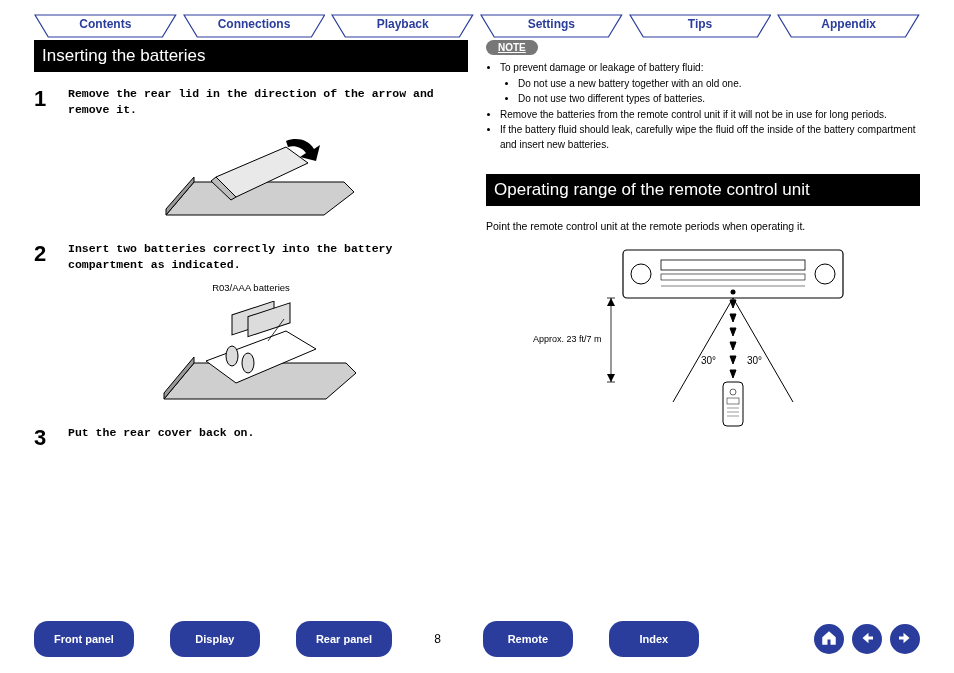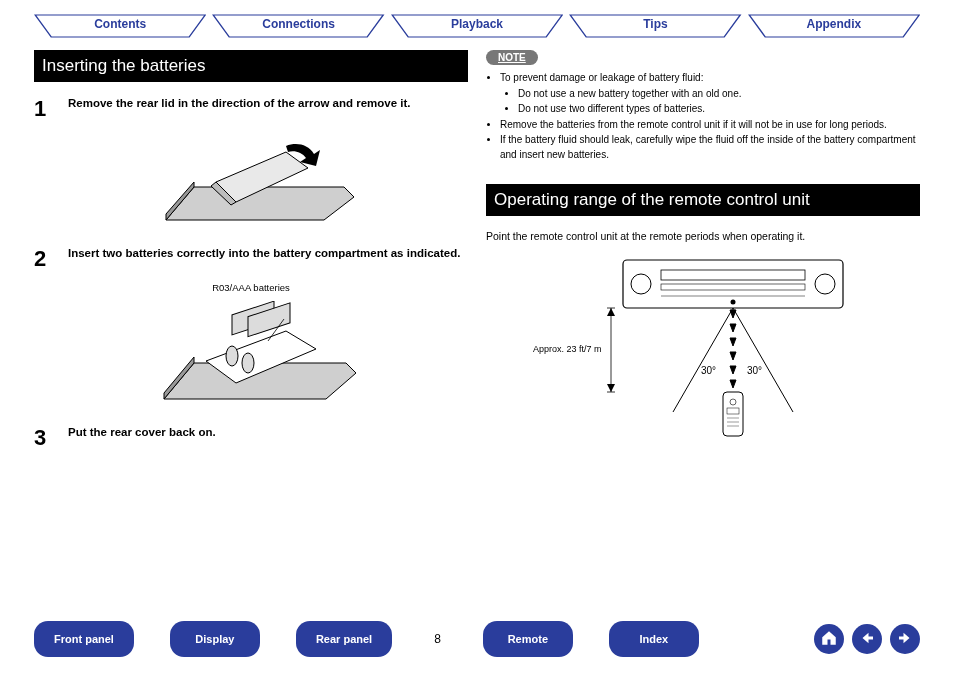--- a/index.html
+++ b/index.html
@@ -12,21 +12,21 @@
     font-size: 11px;
     color: #000;
   }
   .page {
     padding: 14px 34px 0 34px;
   }
   .top-tabs {
     display: flex;
     justify-content: space-between;
     gap: 6px;
-    margin-bottom: 12px;
+    margin-bottom: 2px;
   }
   .tab-wrap {
     position: relative;
     flex: 1;
     height: 24px;
   }
   .tab-wrap svg {
     position: absolute;
     left:0;top:0;width:100%;height:100%;
   }
@@ -64,20 +64,21 @@
     font-size: 22px;
     font-weight: bold;
     width: 20px;
     flex-shrink: 0;
   }
   .step-body {
     flex: 1;
     font-weight: bold;
     font-size: 11.5px;
     line-height: 1.35;
+    font-family: Liberation Mono, monospace;
   }
   .illus {
     width: 230px;
     height: 100px;
     margin: 8px auto 14px auto;
     border: none;
     display: flex;
     align-items: center;
     justify-content: center;
   }
@@ -177,20 +178,26 @@
       <svg viewBox="0 0 140 24" preserveAspectRatio="none">
           <path d="M1 1 L139 1 L126 23 L14 23 Z" fill="none" stroke="#2a3d9c" stroke-width="1.2"></path>
         </svg>
       <div class="lbl">Connections</div>
     </div>
     <div class="tab-wrap">
       <svg viewBox="0 0 140 24" preserveAspectRatio="none">
           <path d="M1 1 L139 1 L126 23 L14 23 Z" fill="none" stroke="#2a3d9c" stroke-width="1.2"></path>
         </svg>
       <div class="lbl">Playback</div>
+    </div>
+    <div class="tab-wrap">
+      <svg viewBox="0 0 140 24" preserveAspectRatio="none">
+          <path d="M1 1 L139 1 L126 23 L14 23 Z" fill="none" stroke="#2a3d9c" stroke-width="1.2"></path>
+        </svg>
+      <div class="lbl">Settings</div>
     </div>
     <div class="tab-wrap">
       <svg viewBox="0 0 140 24" preserveAspectRatio="none">
           <path d="M1 1 L139 1 L126 23 L14 23 Z" fill="none" stroke="#2a3d9c" stroke-width="1.2"></path>
         </svg>
       <div class="lbl">Tips</div>
     </div>
     <div class="tab-wrap">
       <svg viewBox="0 0 140 24" preserveAspectRatio="none">
           <path d="M1 1 L139 1 L126 23 L14 23 Z" fill="none" stroke="#2a3d9c" stroke-width="1.2"></path>

